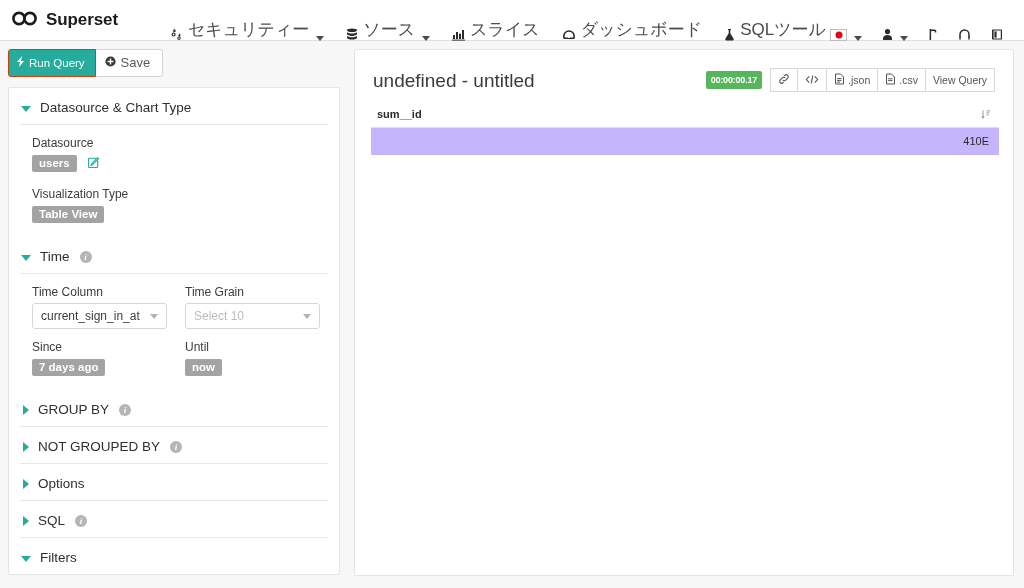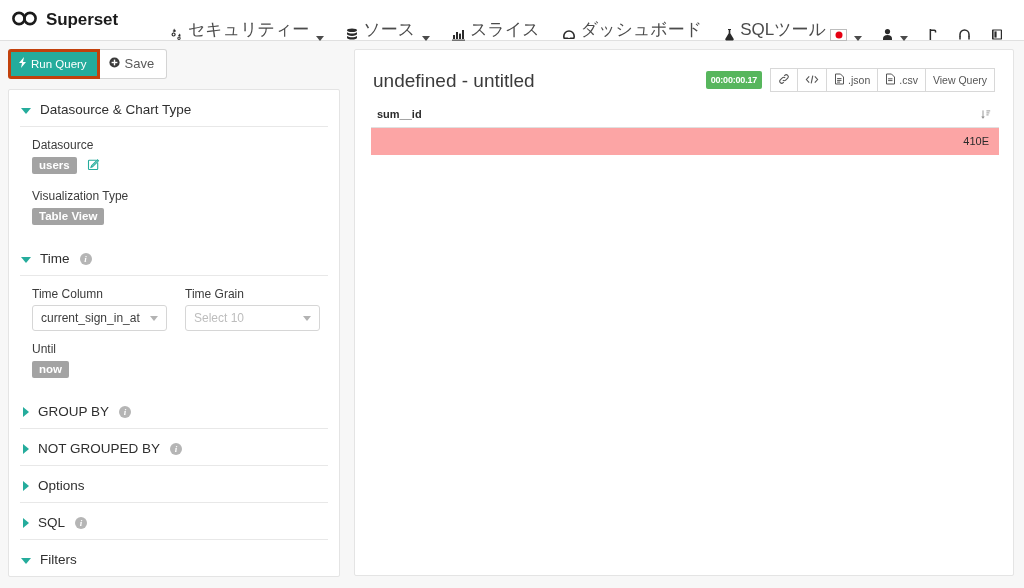--- a/index.html
+++ b/index.html
@@ -84,21 +84,21 @@
     padding: 8px 10px 0 8px;
     gap: 14px;
   }
 
   
   .left-col { width: 332px; flex: 0 0 332px; }
   .query-btns { display: flex; margin-bottom: 10px; }
   .btn-run {
     background: #25ac9c;
     color: #ffffff;
-    border: 3px solid #c2410c;
+    border: 1px solid #c2410c;
     border-radius: 3px 0 0 3px;
     font-size: 11.5px;
     padding: 5px 10px 6px 8px;
     display: flex; align-items: center; gap: 4px;
     cursor: pointer;
     font-family: "Liberation Sans", sans-serif;
   }
   .btn-save {
     background: #ffffff;
     color: #5a5a5a;
@@ -274,21 +274,21 @@
     font-weight: bold;
     color: #2b2b2b;
     padding: 0 8px 7px 6px;
     border-bottom: 1px solid #e0e0e0;
     margin-left: 44px;
   }
   table.data-table th .th-inner {
     display: flex; justify-content: space-between; align-items: center;
   }
   table.data-table td {
-    background: #fca5a5;
+    background: #c4b5fd;
     padding: 7px 10px 8px;
     text-align: right;
     color: #2b2b2b;
     font-size: 11px;
   }
   .sort-ic { color: #9a9a9a; display: flex; }
 </style>
 </head>
 <body>
 
@@ -473,20 +473,24 @@
             </div>
             <div class="col">
               <div class="field-label">Time Grain</div>
               <div class="select-box placeholder">
                 <span>Select 10</span>
                 <span class="sel-caret"></span>
               </div>
             </div>
           </div>
           <div class="two-col mt10">
+            <div class="col">
+              <div class="field-label">Since</div>
+              <span class="badge">7 days ago</span>
+            </div>
             <div class="col">
               <div class="field-label">Until</div>
               <span class="badge">now</span>
             </div>
           </div>
         </div>
       </div>
 
       <div class="section">
         <div class="section-head">

